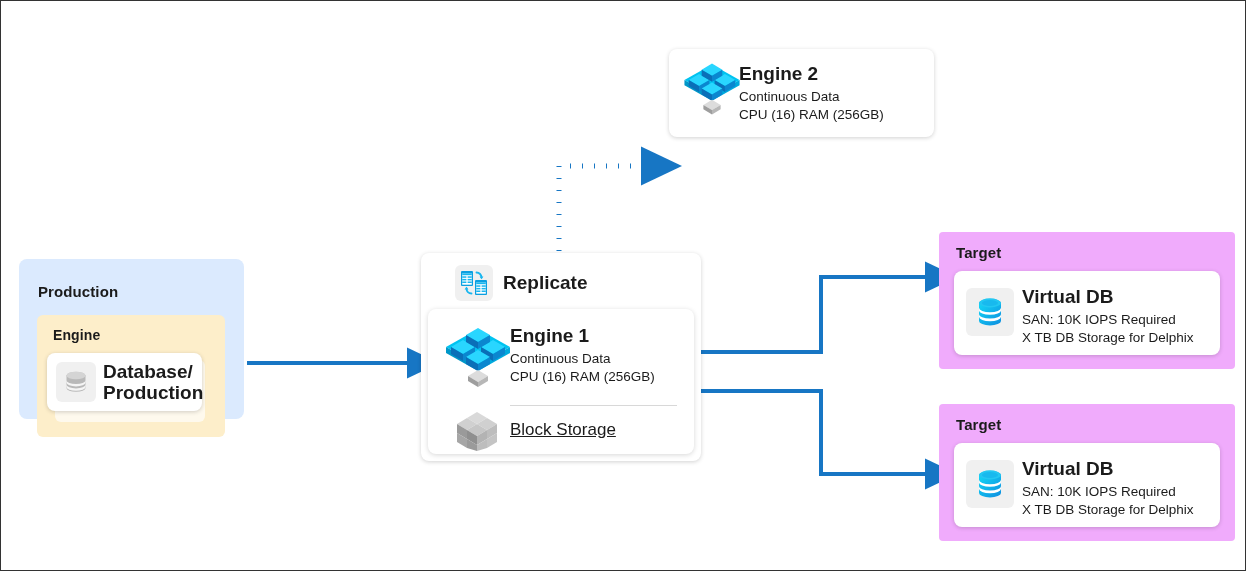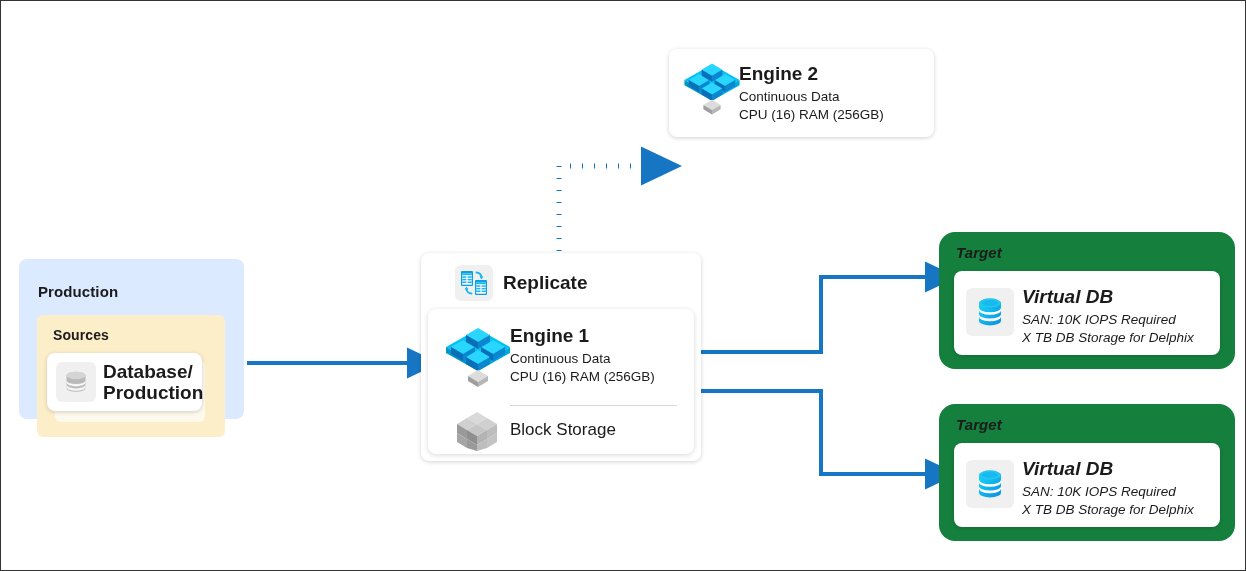--- a/index.html
+++ b/index.html
@@ -18,23 +18,22 @@
     overflow:hidden;
   }
   .abs{position:absolute;}
 
   
   .group-prod{
     background:#dbeafe;
     border-radius:8px;
   }
   .group-target{
-    background:#15803d;
-    border-radius:16px;
-    font-style:italic;
+    background:#f0abfc;
+    border-radius:4px;
   }
   .group-sources{
     background:#fdeeca;
     border-radius:6px;
   }
   .white-card{
     background:#ffffff;
     border-radius:8px;
     box-shadow:0 1px 4px rgba(0,0,0,0.18);
   }
@@ -102,21 +101,21 @@
 
     <g>
       <path d="M558,250 L558,165 L645,165" stroke="#1776c4" stroke-width="5" fill="none" stroke-dasharray="1 11" stroke-linecap="butt" marker-end="url(#ah)"></path>
     </g>
   </svg>
 
   <div class="abs group-prod" style="left:18px;top:258px;width:225px;height:160px;">
     <div class="abs group-label" style="left:19px;top:24px;">Production</div>
 
     <div class="abs group-sources" style="left:18px;top:56px;width:188px;height:122px;">
-      <div class="abs group-label" style="left:16px;top:12px;font-size:14px;">Sources</div>
+      <div class="abs group-label" style="left:16px;top:12px;font-size:14px;">Engine</div>
 
       <div class="abs" style="left:18px;top:45px;width:150px;height:62px;background:#ffffff;
                   border-radius:6px;opacity:0.65;"></div>
 
       <div class="abs white-card" style="left:10px;top:38px;width:155px;height:58px;">
         <div class="abs icon-tile" style="left:9px;top:9px;width:40px;height:40px;">
           <svg width="30" height="30" viewBox="0 0 30 30">
             <ellipse cx="15" cy="8.5" rx="9.5" ry="3.8" fill="#c9c9c9"></ellipse>
             <path d="M5.5,8.5 v12.5 a9.5,3.8 0 0 0 19,0 v-12.5" fill="#b9b9b9"></path>
             <ellipse cx="15" cy="8.5" rx="9.5" ry="3.8" fill="#d4d4d4"></ellipse>
@@ -226,21 +225,21 @@
             <polygon points="3,24 13,30 13,39 3,33" fill="#a6a6a6"></polygon>
             <polygon points="13,30 23,36 23,42 13,39" fill="#9a9a9a"></polygon>
 
             <polygon points="43,15 33,21 33,30 43,24" fill="#bdbdbd"></polygon>
             <polygon points="33,21 23,27 23,36 33,30" fill="#b3b3b3"></polygon>
             <polygon points="43,24 33,30 33,39 43,33" fill="#c4c4c4"></polygon>
             <polygon points="33,30 23,36 23,42 33,39" fill="#bdbdbd"></polygon>
           </g>
         </svg>
       </div>
-      <div class="abs title-md" style="left:82px;top:111px;">Block Storage</div>
+      <div class="abs title-md" style="left:82px;top:111px;text-decoration:underline;">Block Storage</div>
     </div>
   </div>
 
   <div class="abs white-card" style="left:668px;top:48px;width:265px;height:88px;">
     <div class="abs" style="left:12px;top:8px;width:62px;height:58px;">
       <svg width="62" height="58" viewBox="0 0 72 66">
         <polygon points="36,8 68,26 36,44 4,26" fill="#00c3f0"></polygon>
         <polygon points="4,26 36,44 36,50 4,32" fill="#0097c8"></polygon>
         <polygon points="68,26 36,44 36,50 68,32" fill="#00aadd"></polygon>
         <g>

